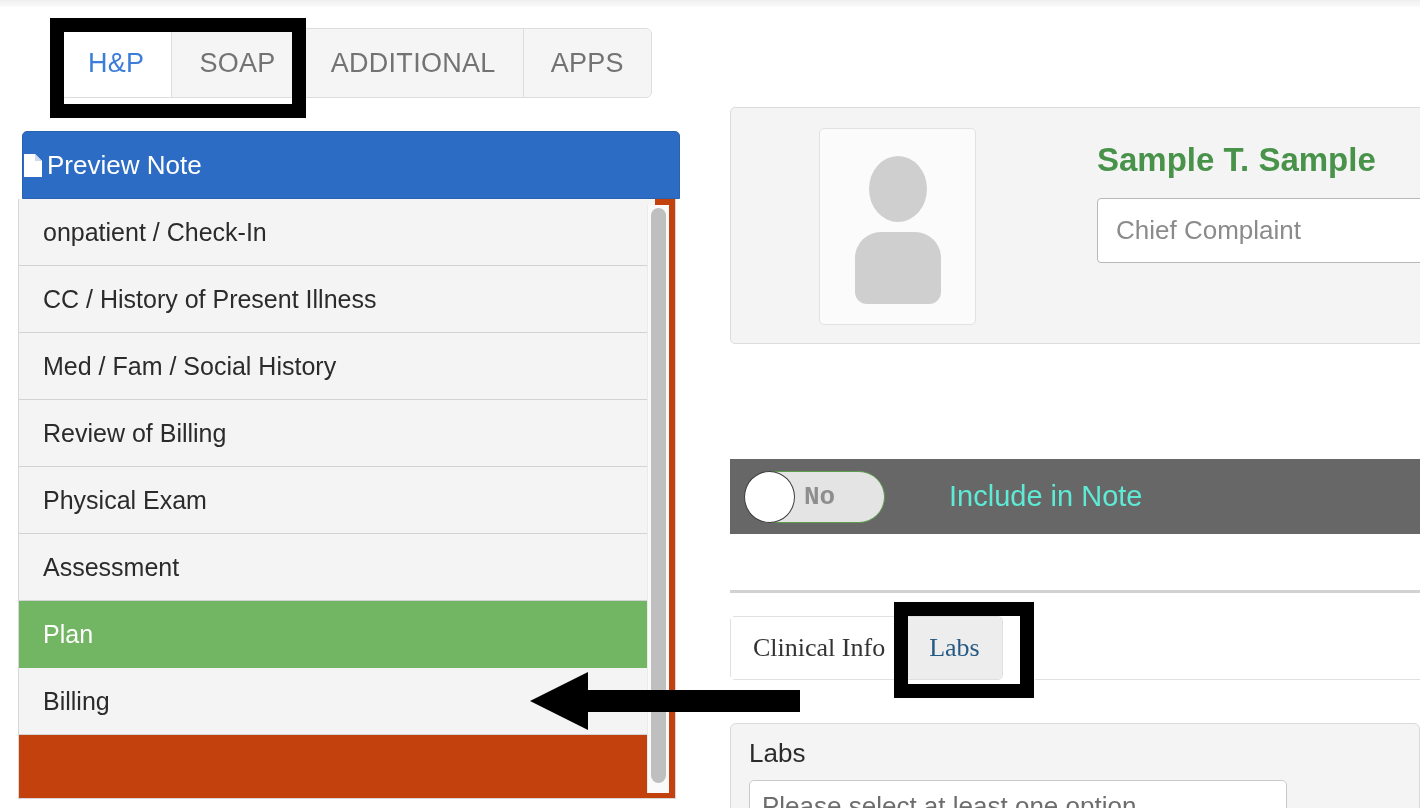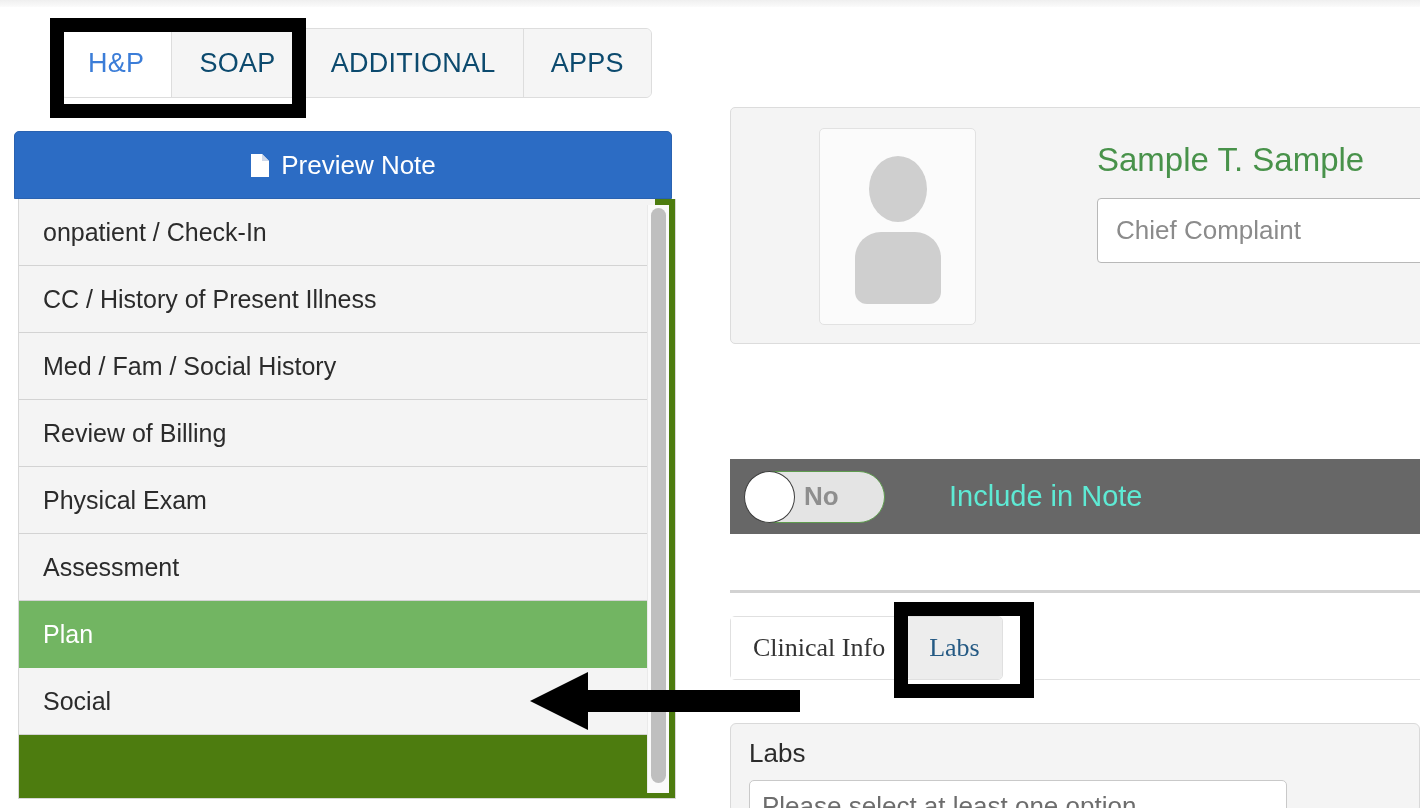--- a/index.html
+++ b/index.html
@@ -26,48 +26,48 @@
     background: #f5f5f5;
     border: 1px solid #dddddd;
     border-radius: 6px;
     overflow: hidden;
   }
   .tabbar .tab {
     display: flex; align-items: center; justify-content: center;
     padding: 0 27px;
     font-size: 27px;
     letter-spacing: 0.3px;
-    color: #0c4a6e;
+    color: #737373;
     background: #f5f5f5;
     border-right: 1px solid #dddddd;
     white-space: nowrap;
     cursor: pointer;
   }
   .tabbar .tab:last-child { border-right: none; }
   .tabbar .tab.active { background: #ffffff; color: #3b7dd8; }
 
   .preview-note {
-    position: absolute; left: 14px; top: 131px;
+    position: absolute; left: 22px; top: 131px;
     width: 658px; height: 68px;
     background: #2c6cc4;
     border: 1px solid #2a62b0;
     border-radius: 5px 5px 0 0;
-    display: flex; align-items: center; justify-content: center;
-    gap: 11px;
+    display: flex; align-items: center; 
+    gap: 4px;
     color: #ffffff;
     font-size: 26px;
     cursor: pointer;
   }
   .doc-icon { display: inline-block; width: 20px; height: 25px; position: relative; flex: none; }
   .doc-icon svg { display: block; }
 
   .section-list {
     position: absolute; left: 18px; top: 199px;
     width: 658px; height: 600px;
-    background: #4d7c0f;
+    background: #c2410c;
     border: 1px solid #d8d8d8;
     border-top: none;
     overflow: hidden;
   }
   .sl-inner { position: absolute; left: 0; top: 0; width: 636px; }
   .sl-item {
     height: 67px;
     display: flex; align-items: center;
     padding-left: 24px;
     font-size: 25px;
@@ -111,21 +111,21 @@
     position: absolute; left: 50%; top: 27px; transform: translateX(-50%);
     width: 58px; height: 66px; background: #cfcfcf; border-radius: 50%;
   }
   .avatar-body {
     position: absolute; left: 50%; top: 103px; transform: translateX(-50%);
     width: 86px; height: 72px; background: #cfcfcf;
     border-radius: 26px 26px 12px 12px;
   }
   .patient-name {
     position: absolute; left: 366px; top: 33px;
-    font-size: 33px; font-weight: normal; color: #48924a;
+    font-size: 33px; font-weight: bold; color: #48924a;
     white-space: nowrap;
   }
   .cc-input {
     position: absolute; left: 366px; top: 90px;
     width: 420px; height: 65px;
     background: #ffffff;
     border: 1px solid #b8b8b8;
     border-radius: 4px;
     font-size: 26px;
     color: #8b8b8b;
@@ -144,20 +144,21 @@
   .toggle {
     position: relative;
     margin-left: 16px;
     width: 139px; height: 52px;
     background: #e4e4e4;
     border: 1px solid #5e9c4e;
     border-radius: 26px;
     display: flex; align-items: center;
     cursor: pointer;
     flex: none;
+    font-family: Liberation Mono, monospace;
   }
   .toggle .knob {
     position: absolute; left: -3px; top: -1px;
     width: 51px; height: 52px;
     background: #ffffff;
     border: 1px solid #3d3d3d;
     border-radius: 50%;
   }
   .toggle .tlabel {
     margin-left: 57px;
@@ -277,21 +278,21 @@
       <div class="sl-item">
         <span>Physical Exam</span>
       </div>
       <div class="sl-item">
         <span>Assessment</span>
       </div>
       <div class="sl-item selected">
         <span>Plan</span>
       </div>
       <div class="sl-item">
-        <span>Social</span>
+        <span>Billing</span>
       </div>
     </div>
     <div class="sl-track"></div>
     <div class="sl-thumb"></div>
   </div>
 
   <div class="patient-card">
     <div class="avatar-box">
       <div class="avatar-head"></div>
       <div class="avatar-body"></div>

